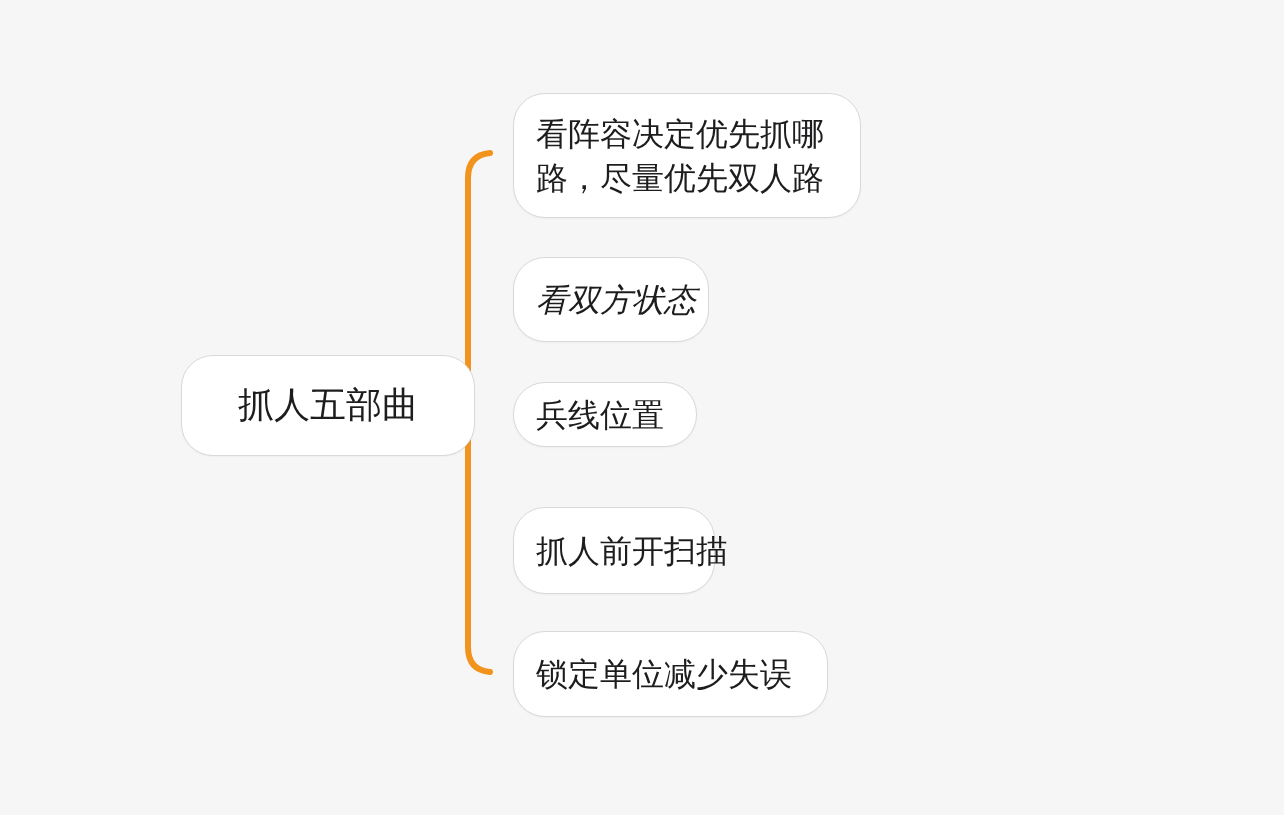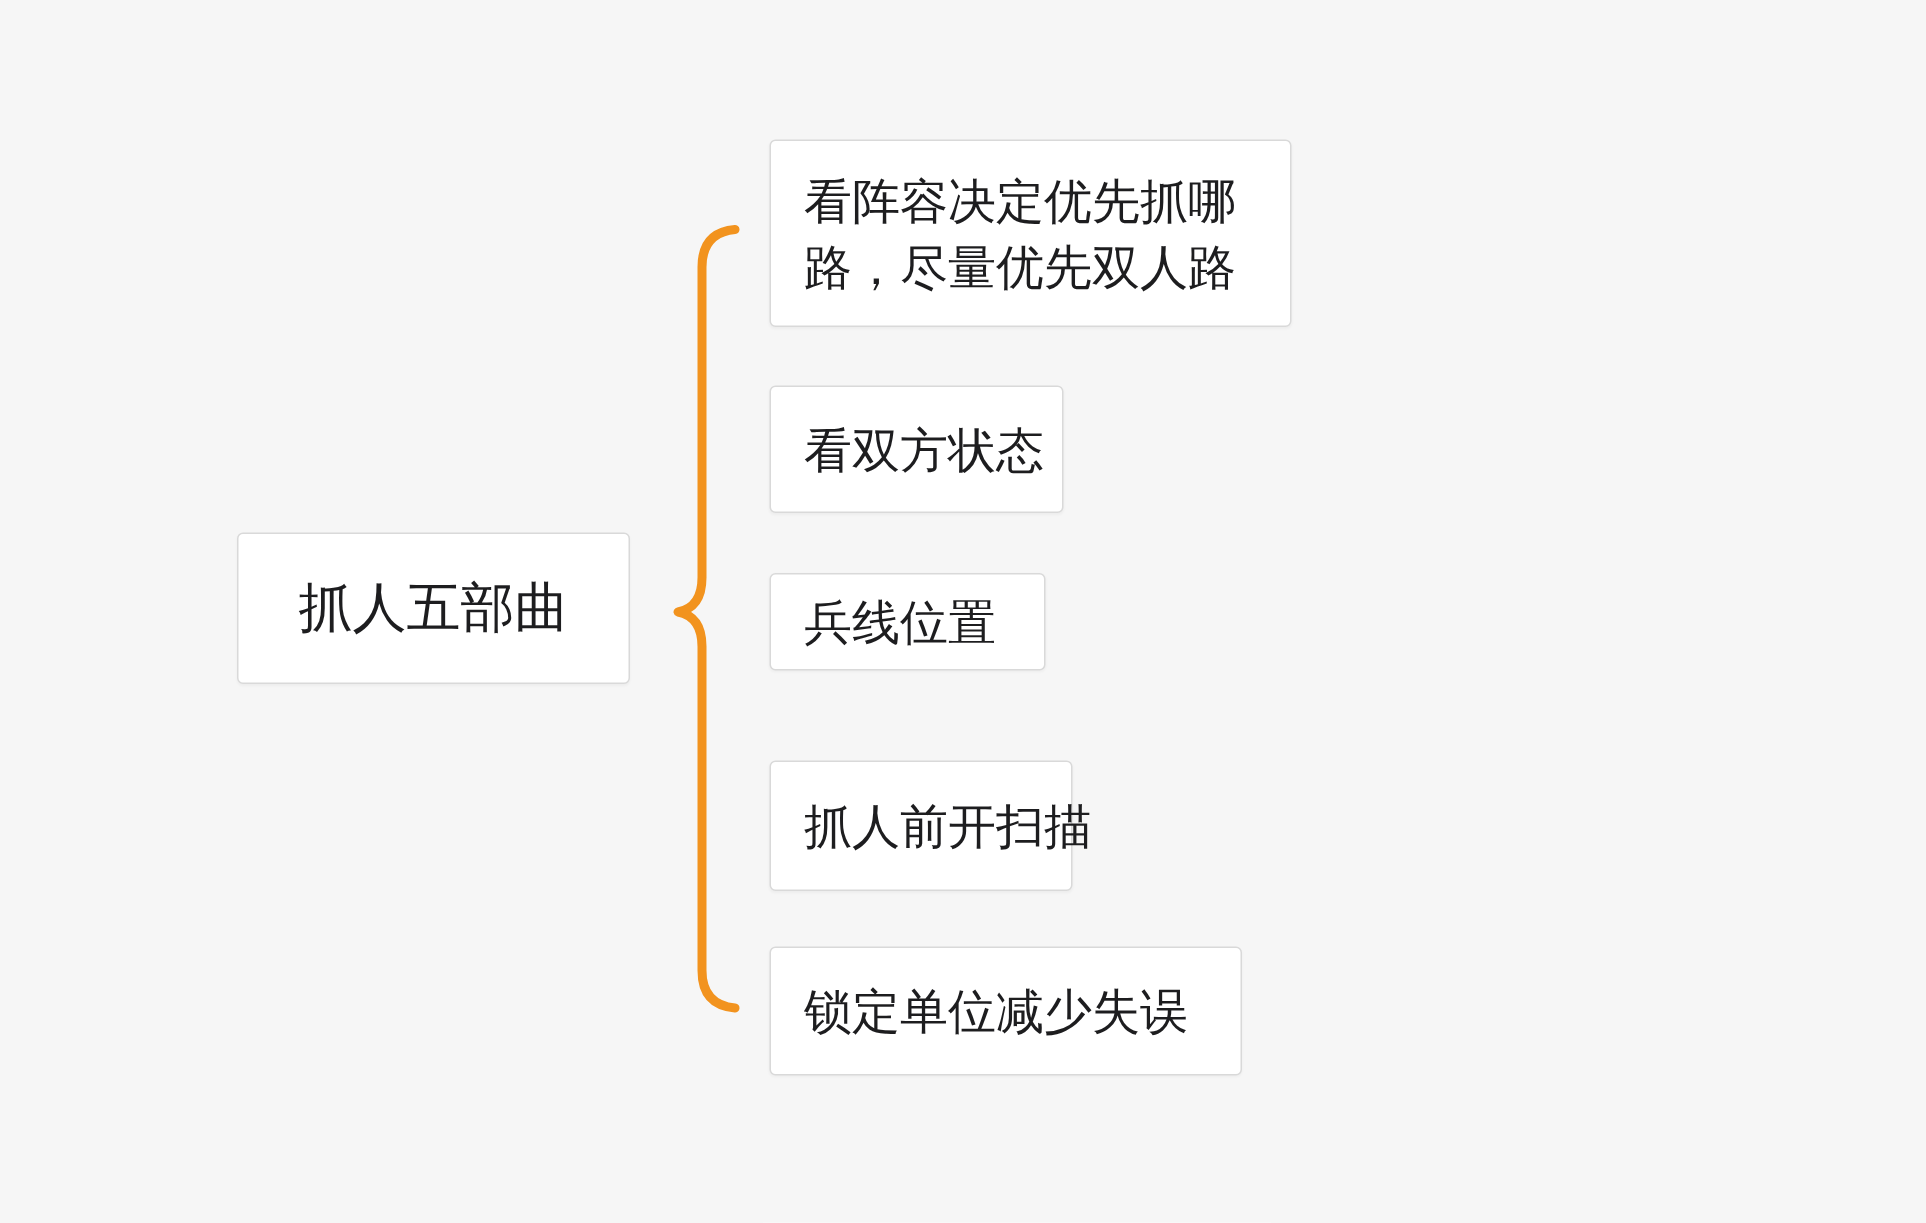--- a/index.html
+++ b/index.html
@@ -10,41 +10,41 @@
   .canvas {
     position: relative;
     width: 1284px; height: 815px;
     background: #F6F6F6;
     overflow: hidden;
   }
   .node {
     position: absolute;
     background: #FFFFFF;
     border: 1px solid #D9D9D9;
-    border-radius: 4px;
+    border-radius: 32px;
     color: #1D1D1F;
     display: flex;
     align-items: center;
     box-shadow: 0 1px 2px rgba(0,0,0,0.04);
   }
   .root-node {
-    left: 158px; top: 355px;
-    width: 262px; height: 101px;
+    left: 181px; top: 355px;
+    width: 294px; height: 101px;
     justify-content: center;
     font-size: 36px;
     white-space: nowrap;
   }
   .child-node {
     left: 513px;
     font-size: 32px;
     padding: 0 22px;
     line-height: 44px;
   }
   .child-0 { top: 93px;  width: 348px; height: 125px; word-break: break-all; }
-  .child-1 { top: 257px; width: 196px; height: 85px;  white-space: nowrap; }
+  .child-1 { top: 257px; width: 196px; height: 85px;  white-space: nowrap; font-style: italic; }
   .child-2 { top: 382px; width: 184px; height: 65px;  white-space: nowrap; }
   .child-3 { top: 507px; width: 202px; height: 87px;  white-space: nowrap; }
   .child-4 { top: 631px; width: 315px; height: 86px;  white-space: nowrap; text-align: right; }
   .connector-layer {
     position: absolute;
     left: 0; top: 0;
     width: 1284px; height: 815px;
     pointer-events: none;
   }
 </style>

